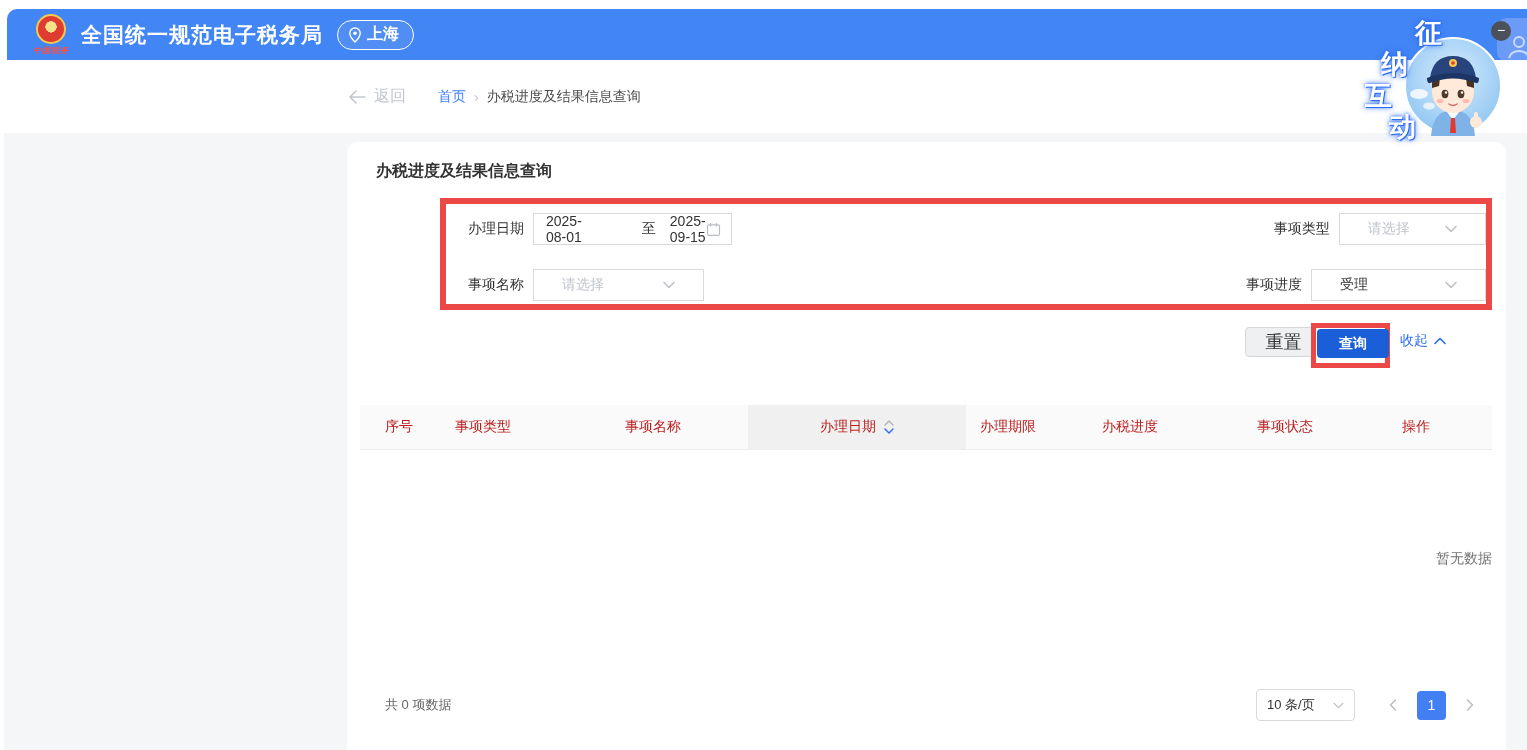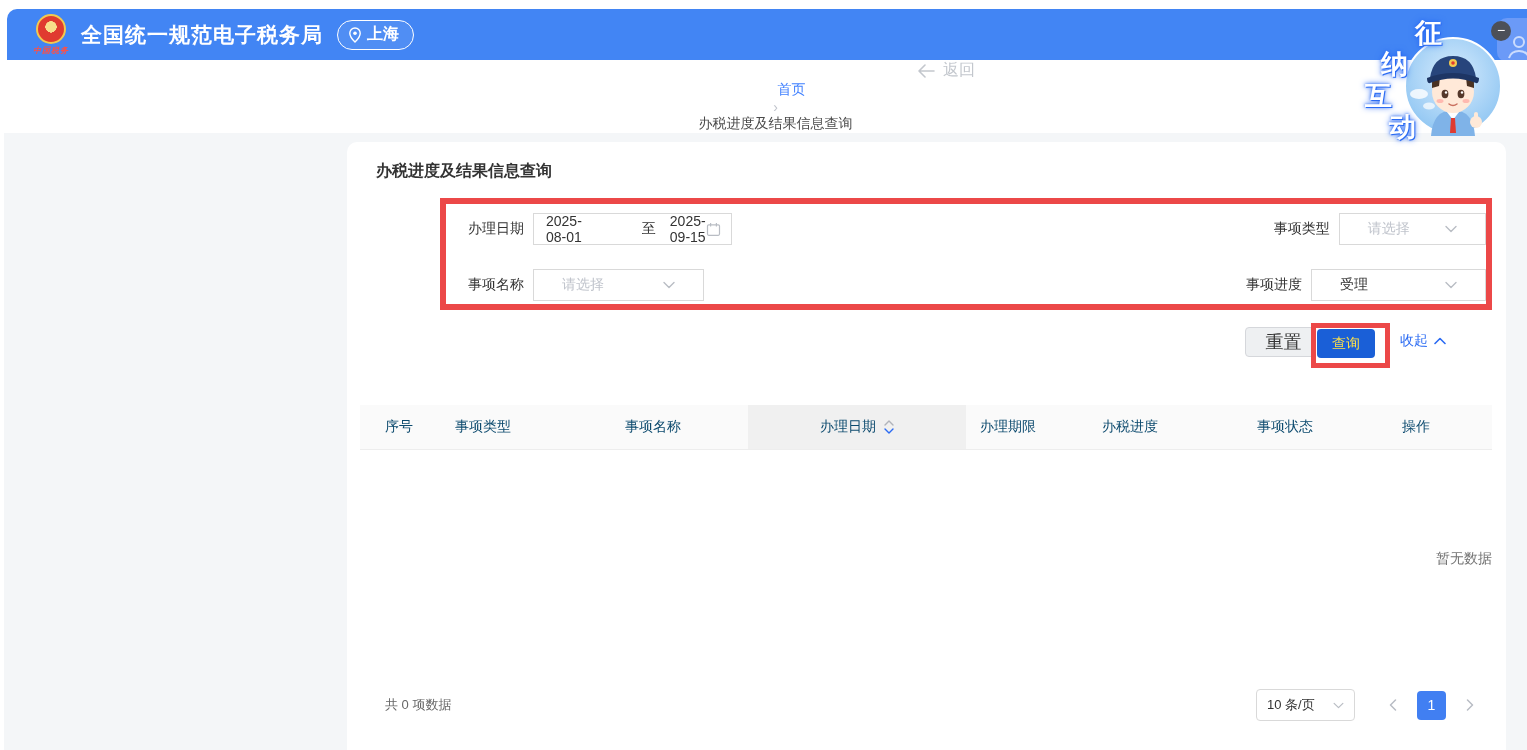--- a/index.html
+++ b/index.html
@@ -34,22 +34,22 @@
   .mascot { position:absolute; left:1358px; top:12px; width:150px; height:128px; z-index:5; }
   .mascot-avatar { position:absolute; left:45px; top:24px; }
   .mascot-char { position:absolute; color:#ffffff; font-size:27px; font-weight:bold;
     text-shadow:0 0 3px #2b6bf3, 0 0 6px #2b6bf3, 1px 1px 0 #2b6bf3; }
   .mc0 { left:57px; top:3px; }
   .mc1 { left:23px; top:34px; }
   .mc2 { left:7px;  top:66px; }
   .mc3 { left:31px; top:97px; }
 
   
-  .crumb-row { position:absolute; left:24px; top:60px; right:0; height:73px; background:#ffffff;
-    display:flex; align-items:center; font-size:14px;flex-direction:column; }
+  .crumb-row { position:absolute; left:7px; top:60px; right:0; height:73px; background:#ffffff;
+    display:flex; align-items:center; font-size:14px; }
   .back-link { display:flex; align-items:center; color:#c3c7cd; margin-left:341px; cursor:pointer;
     font-size:16px; }
   .back-link svg { margin-right:8px; }
   .crumb-home { color:#4080ff; margin-left:32px; cursor:pointer; }
   .crumb-sep { color:#c0c4cc; margin:0 8px; }
   .crumb-cur { color:#4a4a4a; }
 
   
   .workspace { position:absolute; left:4px; top:133px; right:0; bottom:0; background:#f4f6f8; }
   .card { position:absolute; left:343px; top:9px; right:21px; bottom:0; background:#ffffff;
@@ -75,30 +75,30 @@
   .sb-right { width:408px; }
   .placeholder { color:#c0c4cc; }
   .chev { color:#b9bdc4; display:flex; }
 
   
   .btn-reset { position:absolute; left:898px; top:185px; width:77px; height:30px;
     background:#eef0f2; border:1px solid #d5d7db; border-radius:4px; font-size:18px;
     color:#333333; display:flex; align-items:center; justify-content:center; cursor:pointer; }
   .query-red-box { position:absolute; left:964px; top:181px; width:79px; height:45px;
     border:5px solid #ec4848; background:#ffffff; }
-  .btn-query { position:absolute; left:1px; top:1px; width:58px; height:29px; background:#1a5fd7;
-    border-radius:4px; color:#fde047; font-size:14px; display:flex; align-items:center;
-    justify-content:center; cursor:pointer; }
+  .btn-query { position:absolute; left:1px; top:1px; width:72px; height:29px; background:#1a5fd7;
+    border-radius:4px; color:#ffffff; font-size:14px; display:flex; align-items:center;
+    justify-content:center; cursor:pointer;font-weight:bold; }
   .collapse-link { position:absolute; left:1053px; top:190px; display:flex; align-items:center;
     color:#2b6bf3; font-size:14px; cursor:pointer; }
   .collapse-link svg { margin-left:6px; }
 
   
   .thead { position:absolute; left:13px; top:263px; right:14px; height:45px; background:#fafafa;
-    display:flex; align-items:center; font-size:14px; color:#0c4a6e;
+    display:flex; align-items:center; font-size:14px; color:#b91c1c;
     border-bottom:1px solid #ededed; }
   .th { padding-left:20px; }
   .th-seq  { flex:0 0 75px; padding-left:25px; }
   .th-type { flex:0 0 170px; }
   .th-name { flex:0 0 143px; }
   .th-date { flex:0 0 218px; background:#f0f0f0; height:100%; display:flex; align-items:center;
     justify-content:center; padding-left:0; cursor:pointer; }
   .th-limit { flex:0 0 99px; padding-left:14px; }
   .th-prog { flex:0 0 155px; padding-left:37px; }
   .th-status { flex:0 0 145px; padding-left:37px; }

